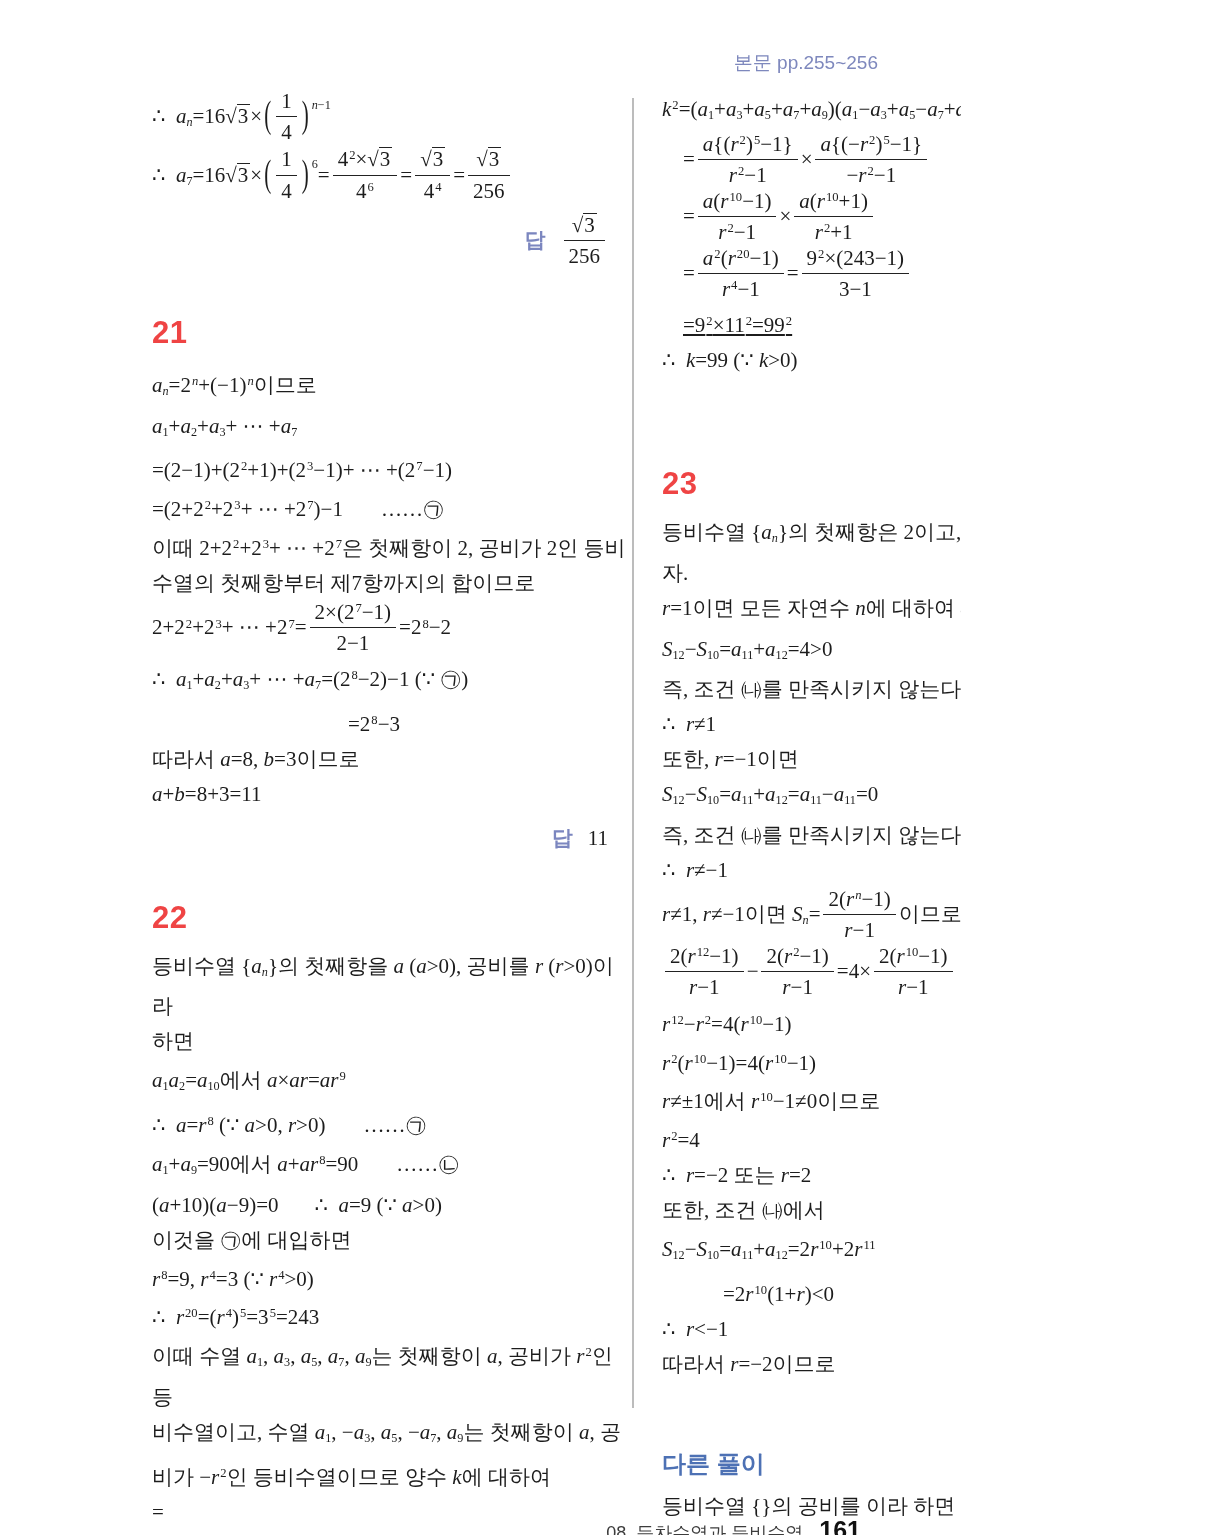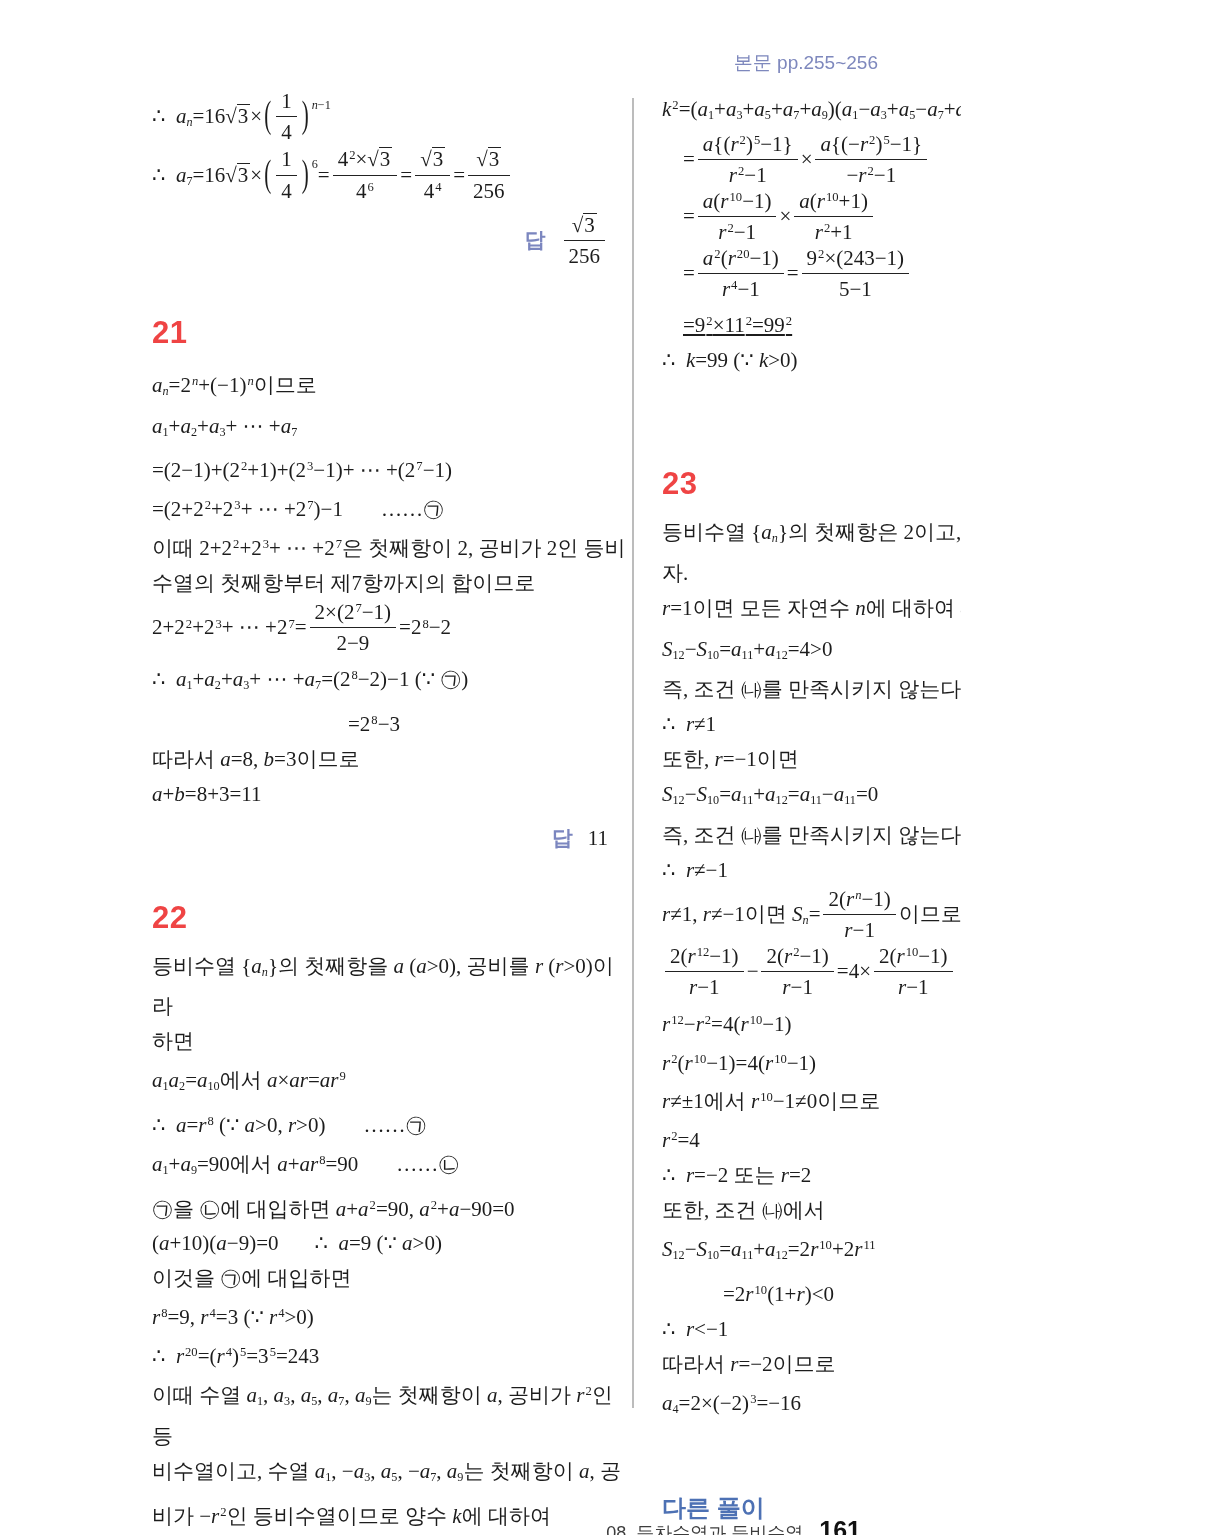--- a/index.html
+++ b/index.html
@@ -47,47 +47,46 @@
       <div class="blk math">∴&nbsp; <i>a</i><sub><i>n</i></sub>=16<span class="rad">√<span class="vin">3</span></span>×<span class="bp">(</span><span class="fr"><span class="nu">1</span><span class="de">4</span></span><span class="bp">)</span><sup class="hi"><i>n</i>−1</sup></div>
       <div class="blk math">∴&nbsp; <i>a</i><sub>7</sub>=16<span class="rad">√<span class="vin">3</span></span>×<span class="bp">(</span><span class="fr"><span class="nu">1</span><span class="de">4</span></span><span class="bp">)</span><sup class="hi">6</sup>=<span class="fr"><span class="nu">4<sup>2</sup>×<span class="rad">√<span class="vin">3</span></span></span><span class="de">4<sup>6</sup></span></span>=<span class="fr"><span class="nu"><span class="rad">√<span class="vin">3</span></span></span><span class="de">4<sup>4</sup></span></span>=<span class="fr"><span class="nu"><span class="rad">√<span class="vin">3</span></span></span><span class="de">256</span></span></div>
       <div class="blk answer"><span class="ans-label">답</span><span class="ans-value"><span class="fr"><span class="nu"><span class="rad">√<span class="vin">3</span></span></span><span class="de">256</span></span></span></div>
       <div class="blk heading">21</div>
       <div class="blk math"><i>a</i><sub><i>n</i></sub>=2<sup><i>n</i></sup>+(−1)<sup><i>n</i></sup>이므로</div>
       <div class="blk math"><i>a</i><sub>1</sub>+<i>a</i><sub>2</sub>+<i>a</i><sub>3</sub>+ ⋯ +<i>a</i><sub>7</sub></div>
       <div class="blk math">=(2−1)+(2<sup>2</sup>+1)+(2<sup>3</sup>−1)+ ⋯ +(2<sup>7</sup>−1)</div>
       <div class="blk math">=(2+2<sup>2</sup>+2<sup>3</sup>+ ⋯ +2<sup>7</sup>)−1<span class="note">……㉠</span></div>
       <div class="blk text">이때 2+2<sup>2</sup>+2<sup>3</sup>+ ⋯ +2<sup>7</sup>은 첫째항이 2, 공비가 2인 등비</div>
       <div class="blk text">수열의 첫째항부터 제7항까지의 합이므로</div>
-      <div class="blk math">2+2<sup>2</sup>+2<sup>3</sup>+ ⋯ +2<sup>7</sup>=<span class="fr"><span class="nu">2×(2<sup>7</sup>−1)</span><span class="de">2−9</span></span>=2<sup>8</sup>−2</div>
+      <div class="blk math">2+2<sup>2</sup>+2<sup>3</sup>+ ⋯ +2<sup>7</sup>=<span class="fr"><span class="nu">2×(2<sup>7</sup>−1)</span><span class="de">2−1</span></span>=2<sup>8</sup>−2</div>
       <div class="blk math">∴&nbsp; <i>a</i><sub>1</sub>+<i>a</i><sub>2</sub>+<i>a</i><sub>3</sub>+ ⋯ +<i>a</i><sub>7</sub>=(2<sup>8</sup>−2)−1 (∵ ㉠)</div>
       <div class="blk math" style="margin-left: 196px;">=2<sup>8</sup>−3</div>
       <div class="blk text">따라서 <i>a</i>=8, <i>b</i>=3이므로</div>
       <div class="blk math"><i>a</i>+<i>b</i>=8+3=11</div>
       <div class="blk answer"><span class="ans-label">답</span><span class="ans-value">11</span></div>
       <div class="blk heading">22</div>
       <div class="blk text">등비수열 {<i>a</i><sub><i>n</i></sub>}의 첫째항을 <i>a</i> (<i>a</i>&gt;0), 공비를 <i>r</i> (<i>r</i>&gt;0)이라</div>
       <div class="blk text">하면</div>
       <div class="blk math"><i>a</i><sub>1</sub><i>a</i><sub>2</sub>=<i>a</i><sub>10</sub>에서 <i>a</i>×<i>ar</i>=<i>ar</i><sup>9</sup></div>
       <div class="blk math">∴&nbsp; <i>a</i>=<i>r</i><sup>8</sup> (∵ <i>a</i>&gt;0, <i>r</i>&gt;0)<span class="note">……㉠</span></div>
       <div class="blk math"><i>a</i><sub>1</sub>+<i>a</i><sub>9</sub>=90에서 <i>a</i>+<i>ar</i><sup>8</sup>=90<span class="note">……㉡</span></div>
-      <div class="blk math">㉠을 ㉡에 대입하면 <i>a</i>+<i>a</i><sup>2</sup>=90, <i>a</i><sup>2</sup>+<i>a</i>−90=0</div>
       <div class="blk math">(<i>a</i>+10)(<i>a</i>−9)=0<span class="gap"></span>∴&nbsp; <i>a</i>=9 (∵ <i>a</i>&gt;0)</div>
       <div class="blk text">이것을 ㉠에 대입하면</div>
       <div class="blk math"><i>r</i><sup>8</sup>=9, <i>r</i><sup>4</sup>=3 (∵ <i>r</i><sup>4</sup>&gt;0)</div>
       <div class="blk math">∴&nbsp; <i>r</i><sup>20</sup>=(<i>r</i><sup>4</sup>)<sup>5</sup>=3<sup>5</sup>=243</div>
       <div class="blk text">이때 수열 <i>a</i><sub>1</sub>, <i>a</i><sub>3</sub>, <i>a</i><sub>5</sub>, <i>a</i><sub>7</sub>, <i>a</i><sub>9</sub>는 첫째항이 <i>a</i>, 공비가 <i>r</i><sup>2</sup>인 등</div>
       <div class="blk text">비수열이고, 수열 <i>a</i><sub>1</sub>, −<i>a</i><sub>3</sub>, <i>a</i><sub>5</sub>, −<i>a</i><sub>7</sub>, <i>a</i><sub>9</sub>는 첫째항이 <i>a</i>, 공</div>
       <div class="blk text">비가 −<i>r</i><sup>2</sup>인 등비수열이므로 양수 <i>k</i>에 대하여</div>
       <div class="blk math">=</div>
     </div>
   <div class="col col-right">
       <div class="blk math"><i>k</i><sup>2</sup>=(<i>a</i><sub>1</sub>+<i>a</i><sub>3</sub>+<i>a</i><sub>5</sub>+<i>a</i><sub>7</sub>+<i>a</i><sub>9</sub>)(<i>a</i><sub>1</sub>−<i>a</i><sub>3</sub>+<i>a</i><sub>5</sub>−<i>a</i><sub>7</sub>+<i>a</i><sub>9</sub>)</div>
       <div class="blk math" style="margin-left: 21px;">=<span class="fr"><span class="nu"><i>a</i>{(<i>r</i><sup>2</sup>)<sup>5</sup>−1}</span><span class="de"><i>r</i><sup>2</sup>−1</span></span>×<span class="fr"><span class="nu"><i>a</i>{(−<i>r</i><sup>2</sup>)<sup>5</sup>−1}</span><span class="de">−<i>r</i><sup>2</sup>−1</span></span></div>
       <div class="blk math" style="margin-left: 21px;">=<span class="fr"><span class="nu"><i>a</i>(<i>r</i><sup>10</sup>−1)</span><span class="de"><i>r</i><sup>2</sup>−1</span></span>×<span class="fr"><span class="nu"><i>a</i>(<i>r</i><sup>10</sup>+1)</span><span class="de"><i>r</i><sup>2</sup>+1</span></span></div>
-      <div class="blk math" style="margin-left: 21px;">=<span class="fr"><span class="nu"><i>a</i><sup>2</sup>(<i>r</i><sup>20</sup>−1)</span><span class="de"><i>r</i><sup>4</sup>−1</span></span>=<span class="fr"><span class="nu">9<sup>2</sup>×(243−1)</span><span class="de">5−1</span></span></div>
+      <div class="blk math" style="margin-left: 21px;">=<span class="fr"><span class="nu"><i>a</i><sup>2</sup>(<i>r</i><sup>20</sup>−1)</span><span class="de"><i>r</i><sup>4</sup>−1</span></span>=<span class="fr"><span class="nu">9<sup>2</sup>×(243−1)</span><span class="de">3−1</span></span></div>
       <div class="blk math" style="margin-left: 21px; text-decoration: underline;">=9<sup>2</sup>×11<sup>2</sup>=99<sup>2</sup></div>
       <div class="blk math">∴&nbsp; <i>k</i>=99 (∵ <i>k</i>&gt;0)</div>
       <div class="blk answer"><span class="ans-label">답</span><span class="ans-value">99</span></div>
       <div class="blk heading">23</div>
       <div class="blk text">등비수열 {<i>a</i><sub><i>n</i></sub>}의 첫째항은 2이고, 공비를 <i>r</i>이라 하자.</div>
       <div class="blk text"><i>r</i>=1이면 모든 자연수 <i>n</i>에 대하여 <i>a</i><sub><i>n</i></sub>=2이므로</div>
       <div class="blk math"><i>S</i><sub>12</sub>−<i>S</i><sub>10</sub>=<i>a</i><sub>11</sub>+<i>a</i><sub>12</sub>=4&gt;0</div>
       <div class="blk text">즉, 조건 ㈏를 만족시키지 않는다.</div>
       <div class="blk math">∴&nbsp; <i>r</i>≠1</div>
       <div class="blk text">또한, <i>r</i>=−1이면</div>
@@ -99,21 +98,20 @@
       <div class="blk math"><i>r</i><sup>12</sup>−<i>r</i><sup>2</sup>=4(<i>r</i><sup>10</sup>−1)</div>
       <div class="blk math"><i>r</i><sup>2</sup>(<i>r</i><sup>10</sup>−1)=4(<i>r</i><sup>10</sup>−1)</div>
       <div class="blk math"><i>r</i>≠±1에서 <i>r</i><sup>10</sup>−1≠0이므로</div>
       <div class="blk math"><i>r</i><sup>2</sup>=4</div>
       <div class="blk math">∴&nbsp; <i>r</i>=−2 또는 <i>r</i>=2</div>
       <div class="blk text">또한, 조건 ㈏에서</div>
       <div class="blk math"><i>S</i><sub>12</sub>−<i>S</i><sub>10</sub>=<i>a</i><sub>11</sub>+<i>a</i><sub>12</sub>=2<i>r</i><sup>10</sup>+2<i>r</i><sup>11</sup></div>
       <div class="blk math" style="margin-left: 61px;">=2<i>r</i><sup>10</sup>(1+<i>r</i>)&lt;0</div>
       <div class="blk math">∴&nbsp; <i>r</i>&lt;−1</div>
       <div class="blk text">따라서 <i>r</i>=−2이므로</div>
-      <div class="blk math"><i>a</i><sub>4</sub>=2×(−2)<sup>3</sup>=−16</div>
       <div class="blk answer"><span class="ans-label">답</span><span class="ans-value">−16</span></div>
       <div class="blk subheading">다른 풀이</div>
       <div class="blk text">등비수열 {}의 공비를 이라 하면 조건 ㈏에서</div>
     </div>
   <div class="footer">
     <span>08. 등차수열과 등비수열</span><span class="pagenum">161</span>
   </div>
 </div>
 
 </body></html>

